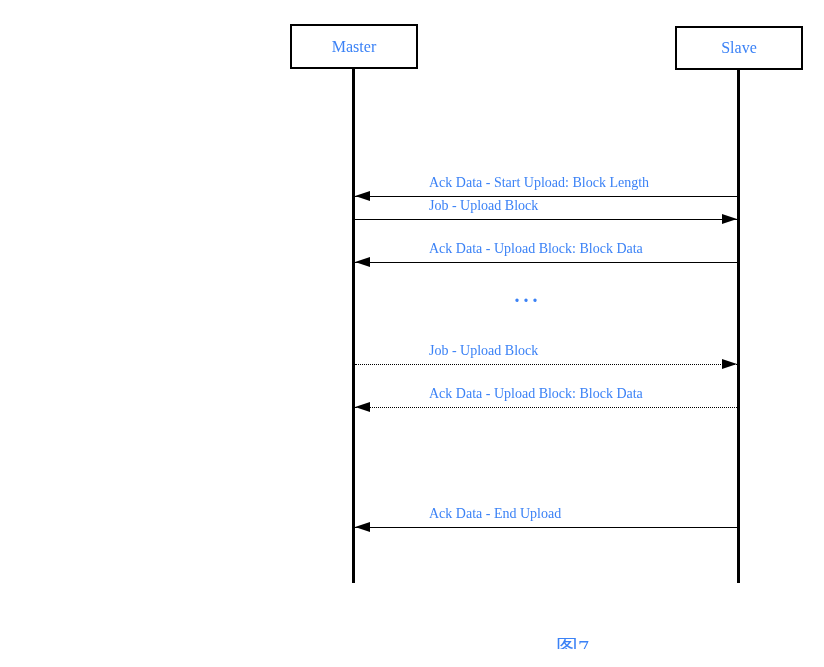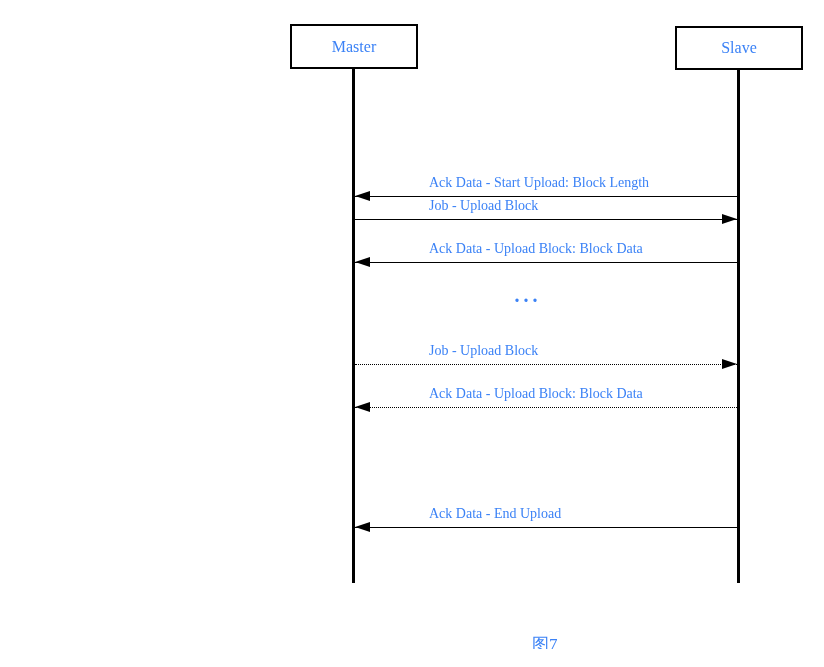--- a/index.html
+++ b/index.html
@@ -76,23 +76,23 @@
     left: 483px;
     top: 284px;
     width: 90px;
     text-align: center;
     font-size: 20px;
     font-weight: 700;
     letter-spacing: 4px;
   }
   .caption {
     position: absolute;
-    left: 532px;
+    left: 556px;
     top: 633px;
-    font-size: 17px;
+    font-size: 22px;
   }
 </style>
 </head>
 <body>
 
 <div class="canvas">
 
   <div class="actor-box master">
     <span>Master</span>
   </div>

